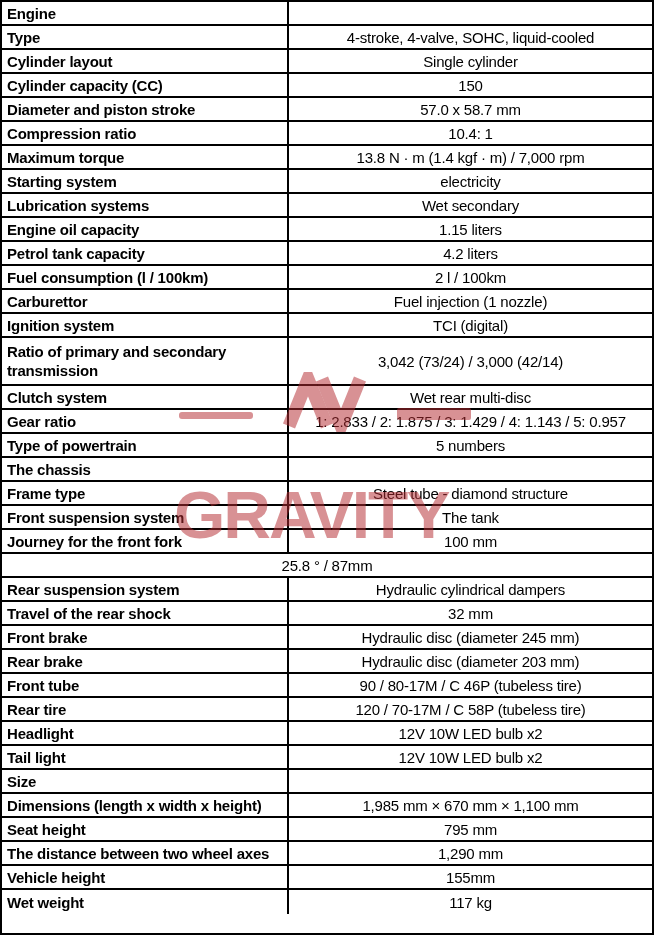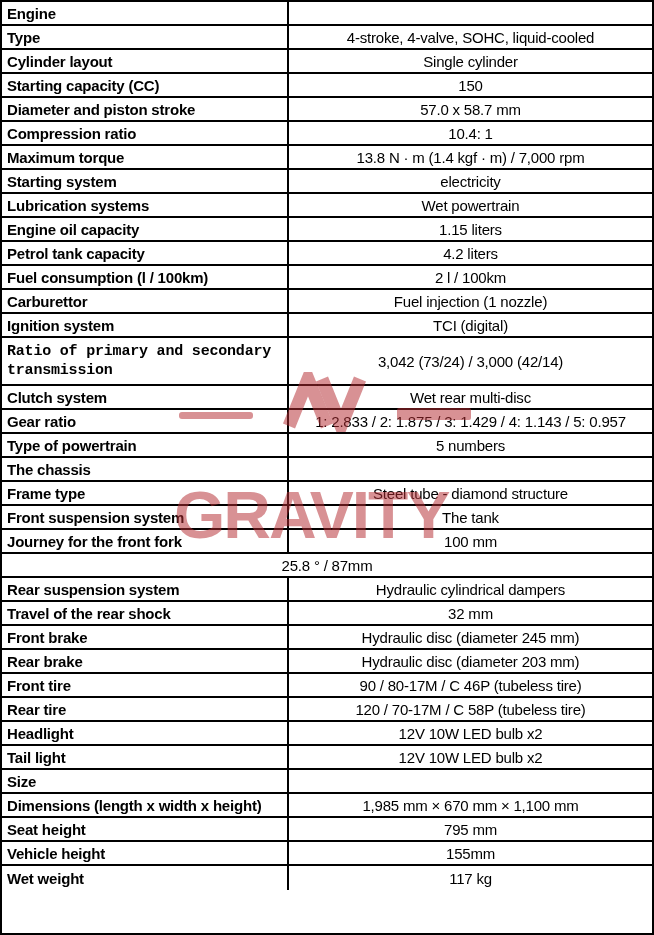--- a/index.html
+++ b/index.html
@@ -31,21 +31,21 @@
     border-right:2px solid #000;
     padding:0 4px 0 5px;
     font-weight:bold;
     font-size:15px;
     letter-spacing:-0.2px;
     color:#000;
     line-height:19px;
     white-space:nowrap;
     overflow:hidden;
   }
-  .row.double .cell.label{white-space:normal;font-family:Liberation Mono, monospace;}
+  .row.double .cell.label{white-space:normal;}
   .cell.value{
     flex:1;
     justify-content:center;
     text-align:center;
     font-size:15px;
     color:#000;
     white-space:nowrap;
     letter-spacing:-0.2px;
   }
   
@@ -86,21 +86,21 @@
       <div class="cell label">Type</div>
       <div class="cell value">4-stroke, 4-valve, SOHC, liquid-cooled</div>
     </div>
 
     <div class="row">
       <div class="cell label">Cylinder layout</div>
       <div class="cell value">Single cylinder</div>
     </div>
 
     <div class="row">
-      <div class="cell label">Starting capacity (CC)</div>
+      <div class="cell label">Cylinder capacity (CC)</div>
       <div class="cell value">150</div>
     </div>
 
     <div class="row">
       <div class="cell label">Diameter and piston stroke</div>
       <div class="cell value">57.0 x 58.7 mm</div>
     </div>
 
     <div class="row">
       <div class="cell label">Compression ratio</div>
@@ -113,21 +113,21 @@
       <div class="cell value">13.8 N · m (1.4 kgf · m) / 7,000 rpm</div>
     </div>
 
     <div class="row">
       <div class="cell label">Starting system</div>
       <div class="cell value">electricity</div>
     </div>
 
     <div class="row">
       <div class="cell label">Lubrication systems</div>
-      <div class="cell value">Wet powertrain</div>
+      <div class="cell value">Wet secondary</div>
     </div>
 
     <div class="row">
       <div class="cell label">Engine oil capacity</div>
       <div class="cell value">1.15 liters</div>
     </div>
 
     <div class="row">
       <div class="cell label">Petrol tank capacity</div>
       <div class="cell value">4.2 liters</div>
@@ -206,21 +206,21 @@
       <div class="cell label">Front brake</div>
       <div class="cell value">Hydraulic disc (diameter 245 mm)</div>
     </div>
 
     <div class="row">
       <div class="cell label">Rear brake</div>
       <div class="cell value">Hydraulic disc (diameter 203 mm)</div>
     </div>
 
     <div class="row">
-      <div class="cell label">Front tire</div>
+      <div class="cell label">Front tube</div>
       <div class="cell value">90 / 80-17M / C 46P (tubeless tire)</div>
     </div>
 
     <div class="row">
       <div class="cell label">Rear tire</div>
       <div class="cell value">120 / 70-17M / C 58P (tubeless tire)</div>
     </div>
 
     <div class="row">
       <div class="cell label">Headlight</div>
@@ -240,20 +240,24 @@
     <div class="row">
       <div class="cell label">Dimensions (length x width x height)</div>
       <div class="cell value">1,985 mm × 670 mm × 1,100 mm</div>
     </div>
 
     <div class="row">
       <div class="cell label">Seat height</div>
       <div class="cell value">795 mm</div>
     </div>
 
+    <div class="row">
+      <div class="cell label">The distance between two wheel axes</div>
+      <div class="cell value">1,290 mm</div>
+    </div>
 
     <div class="row">
       <div class="cell label">Vehicle height</div>
       <div class="cell value">155mm</div>
     </div>
 
     <div class="row">
       <div class="cell label">Wet weight</div>
       <div class="cell value">117 kg</div>
     </div>

